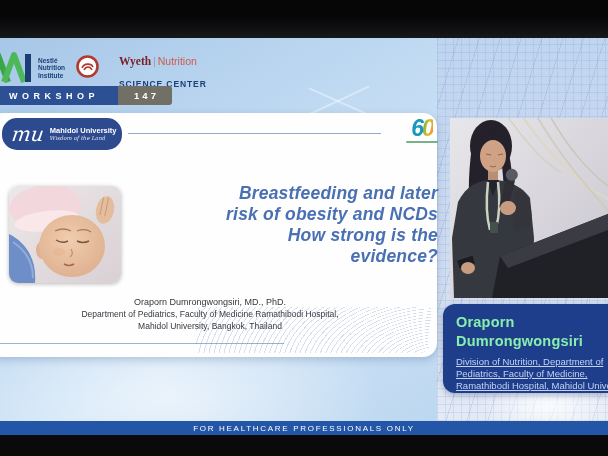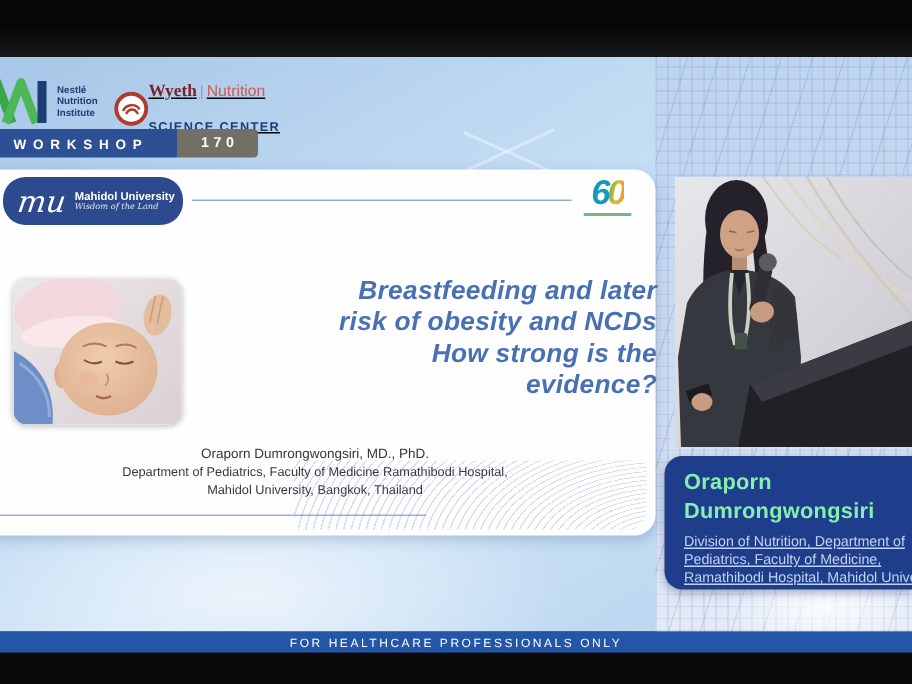--- a/index.html
+++ b/index.html
@@ -24,21 +24,21 @@
     background-image:
       radial-gradient(90px 40px at 65% 96%, rgba(255,255,255,.85), transparent 75%),
       repeating-linear-gradient(0deg, rgba(105,145,200,.17) 0 1px, transparent 1px 8px),
       repeating-linear-gradient(90deg, rgba(105,145,200,.17) 0 1px, transparent 1px 8px),
       repeating-linear-gradient(107deg, rgba(110,140,195,.22) 0 1px, transparent 1px 20px),
       linear-gradient(172deg,#bed4ef,#d0dcf0 55%,#e7ecf6); }
 
   
   .nni { position:absolute; left:-8px; top:52px; display:flex; align-items:center; gap:4px; }
   .nni-text { color:#1d3e75; font-size:6.5px; line-height:7.5px; font-weight:bold; }
-  .wyeth { position:absolute; left:76px; top:55px; display:flex; align-items:center; gap:0;text-decoration:underline; }
+  .wyeth { position:absolute; left:76px; top:55px; display:flex; align-items:flex-start; gap:20px; }
   .wyeth-row1 { display:flex; align-items:baseline; gap:2px; }
   .wyeth-name { font-family:"Liberation Serif",serif; font-weight:bold; color:#7b2126; font-size:11.5px; }
   .wyeth-div  { color:#9a9aa2; font-size:10px; }
   .wyeth-sub  { color:#cf5a4e; font-size:10.5px; }
   .wyeth-tag  { color:#1d3e75; font-weight:bold; font-size:8.5px; letter-spacing:.9px; margin-top:12px; }
 
   .workshop { position:absolute; left:0; top:86px; height:19px; display:flex; }
   .ws-label { background:#2d4f93; color:#fff; width:118px; font-size:9px; font-weight:bold;
               letter-spacing:4.5px; display:flex; align-items:center; padding-left:9px; box-sizing:border-box; }
   .ws-num { background:#716f66; color:#fff; width:54px; font-size:9.5px; font-weight:bold;
@@ -50,21 +50,21 @@
            background:#fefefe; border-radius:14px; box-shadow:0 3px 9px rgba(25,55,115,.22); }
   .mu-pill { position:absolute; left:14px; top:5px; width:120px; height:32px; background:#2d4a8f;
              border-radius:15px; display:flex; align-items:center; gap:6px; padding-left:10px;
              box-sizing:border-box; color:#fff; }
   .mu-script { font-family:"DejaVu Serif",serif; font-style:italic; font-size:20px; line-height:1;
                transform:skewX(-8deg); }
   .mu-name { font-size:7.5px; font-weight:bold; line-height:8px; }
   .mu-tag { font-size:5.5px; font-style:italic; font-family:"DejaVu Serif",serif; opacity:.85; line-height:7px; }
   .divider { position:absolute; left:140px; top:20px; width:253px; height:1px; background:#93aacb; }
 
-  .logo-60 { position:absolute; left:399px; top:3px; width:36px; text-align:center; }
+  .logo-60 { position:absolute; left:416px; top:3px; width:36px; text-align:center; }
   .sixty { font-style:italic; font-weight:bold; font-size:23px; line-height:24px; letter-spacing:-2px;
            font-family:"Liberation Sans",sans-serif; }
   .d6 { color:#1799bd; }
   .d0 { background:linear-gradient(100deg,#3fa753,#dfc02f 55%,#ef8a33);
         -webkit-background-clip:text; background-clip:text; color:transparent; }
   .sixty-sub { width:32px; height:2px; background:#53a06b; border-radius:1px; margin:1px auto 0; opacity:.8; }
 
   .baby { position:absolute; left:21px; top:73px; width:112px; height:97px; border-radius:9px;
           overflow:hidden; box-shadow:0 1px 4px rgba(0,0,0,.28); }
 
@@ -131,21 +131,21 @@
         <span class="wyeth-name">Wyeth</span>
         <span class="wyeth-div">|</span>
         <span class="wyeth-sub">Nutrition</span>
       </div>
       <div class="wyeth-tag">SCIENCE CENTER</div>
     </div>
   </div>
 
   <div class="workshop">
     <div class="ws-label">WORKSHOP</div>
-    <div class="ws-num">170</div>
+    <div class="ws-num">147</div>
   </div>
 
   <div class="slide">
     <div class="mu-pill">
       <span class="mu-script">mu</span>
       <span>
         <div class="mu-name">Mahidol University</div>
         <div class="mu-tag">Wisdom of the Land</div>
       </span>
     </div>

